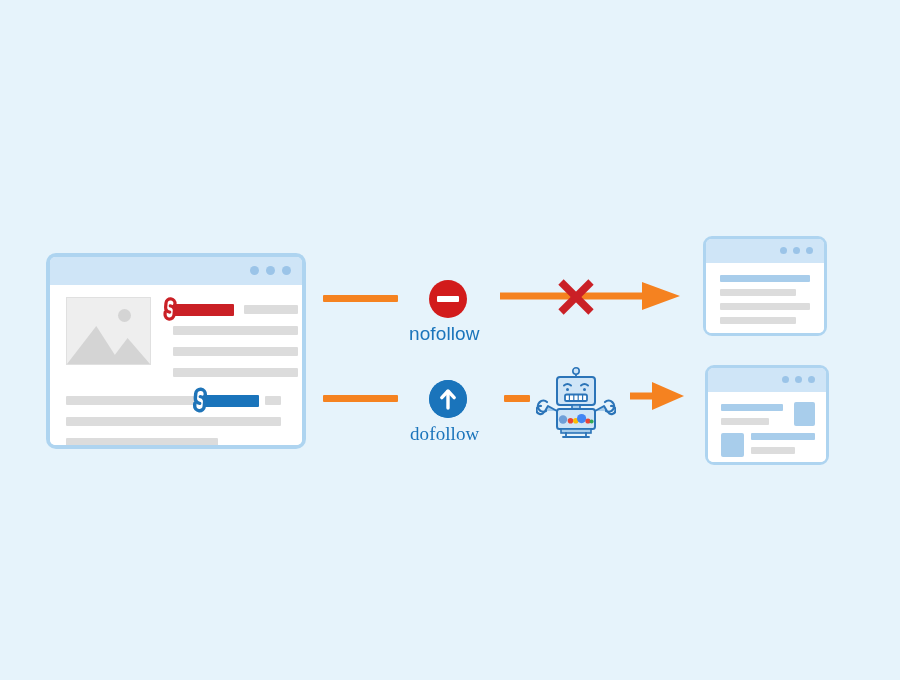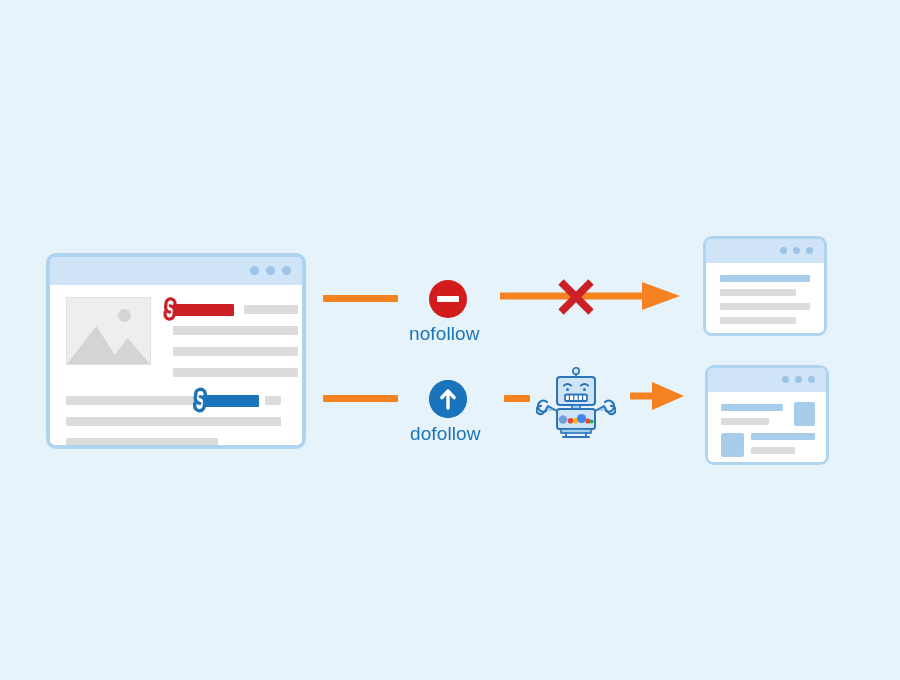--- a/index.html
+++ b/index.html
@@ -150,21 +150,21 @@
     <div class="seg" style="left:323px;top:355px;width:75px;"></div>
 
     <svg class="badge do" style="left:429px;top:340px;width:38px;height:38px;border-radius:50%;" viewBox="0 0 38 38">
       <circle cx="19" cy="19" r="19" fill="#1a74bb"></circle>
       <g fill="none" stroke="#ffffff" stroke-width="3.4" stroke-linecap="round" stroke-linejoin="round">
         <line x1="19" y1="28" x2="19" y2="11.5"></line>
         <polyline points="12.8,17.6 19,11 25.2,17.6"></polyline>
       </g>
     </svg>
 
-    <div class="lbl" style="left:410px;top:383px;">dofollow</div>
+    <div class="lbl" style="left:410px;top:383px;font-family:Liberation Serif, serif;">dofollow</div>
 
     <div class="seg" style="left:504px;top:355px;width:26px;"></div>
 
     <svg id="crawler-robot" viewBox="0 0 80 72">
 
       <circle cx="40" cy="5" r="3.2" fill="#cfe5f7" stroke="#2b74b8" stroke-width="1.6"></circle>
       <line x1="40" y1="8.2" x2="40" y2="12" stroke="#2b74b8" stroke-width="1.8"></line>
 
       <rect x="21" y="11" width="38" height="28" rx="3" fill="#cfe5f7" stroke="#2b74b8" stroke-width="2"></rect>
 

